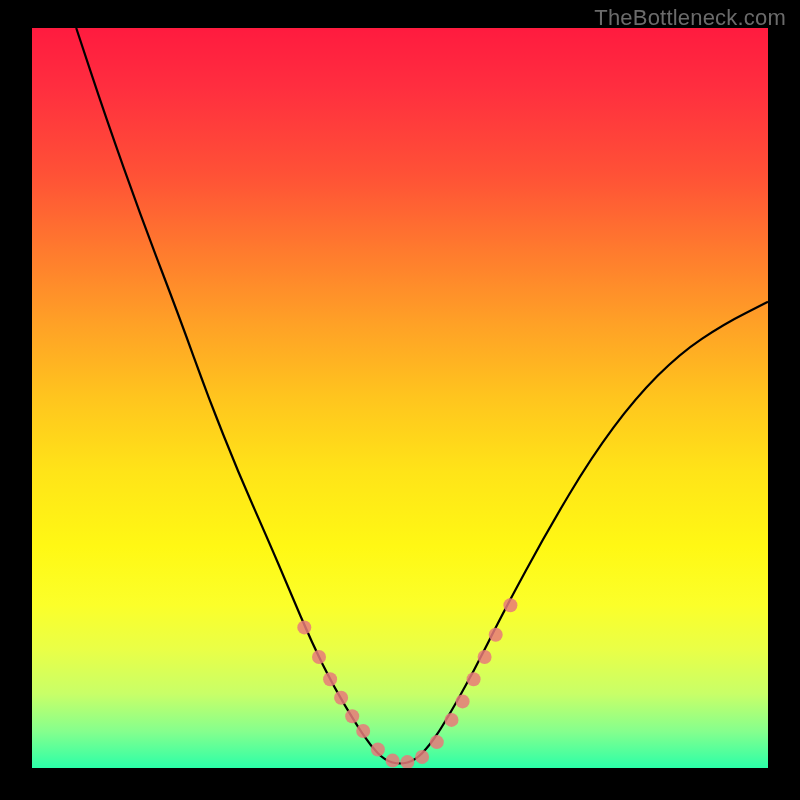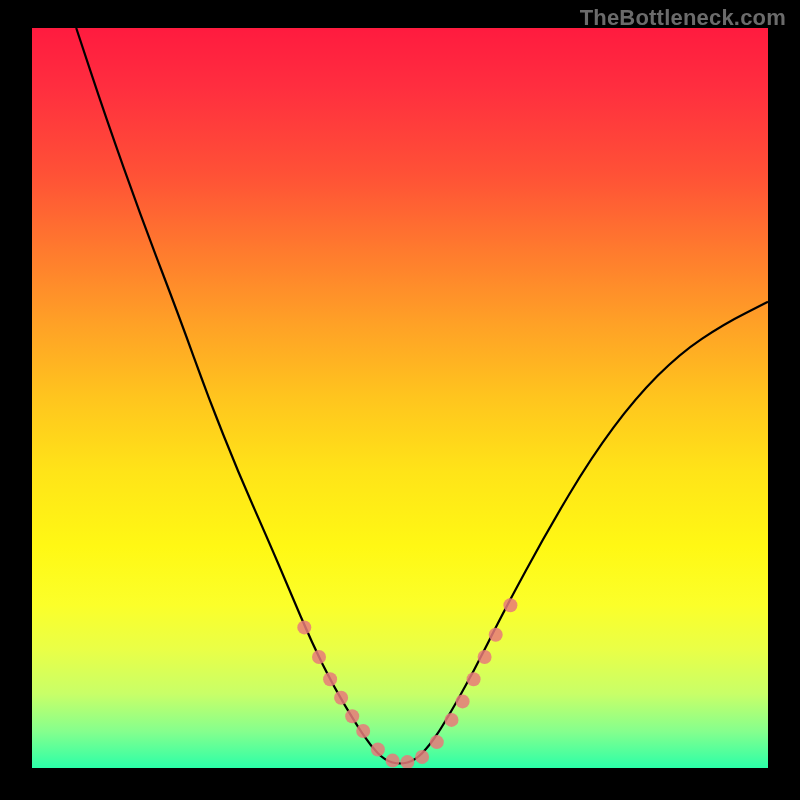--- a/index.html
+++ b/index.html
@@ -45,21 +45,21 @@
       #c8ff68 90%,
       #86ff8d 95%,
       #2bffa8 100%
     );
   }
   .watermark {
     position: absolute;
     top: 5px;
     right: 14px;
     font-size: 22px;
-    font-weight: 700;
+    font-weight: 400;
     color: #6b6b6b;
     letter-spacing: 0.2px;
   }
   svg.curve {
     position: absolute;
     inset: 0;
   }
 </style>
 </head>
 <body>

